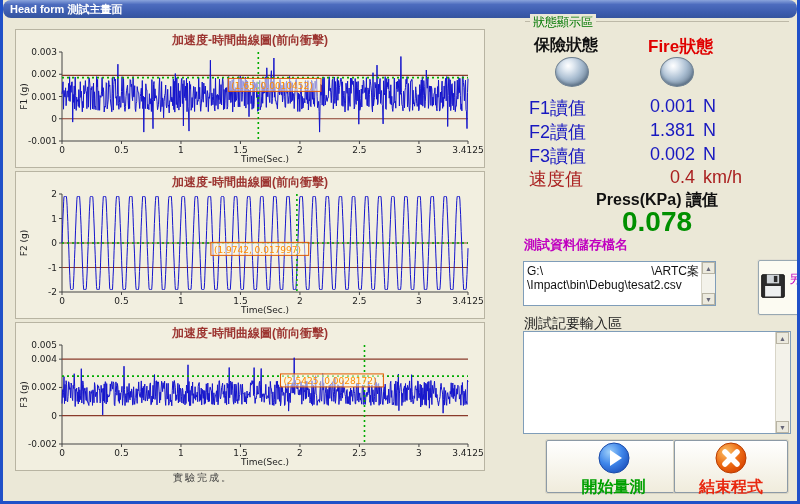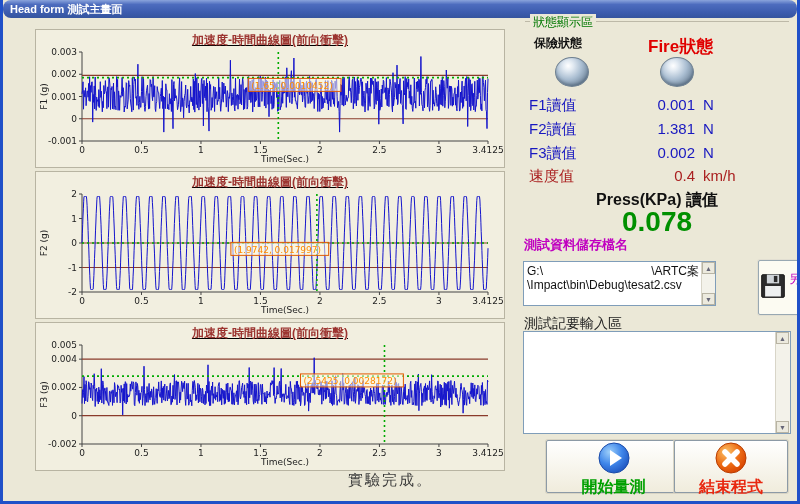--- a/index.html
+++ b/index.html
@@ -8,37 +8,37 @@
     position:relative;width:800px;height:504px;overflow:hidden;
     background:#ebe8d7;border:3px solid #2050c8;border-top:none;
     font-family:"Liberation Sans","DejaVu Sans",sans-serif;
   }
   .titlebar{
     position:absolute;left:0;top:0;right:0;height:18px;
     background:linear-gradient(180deg,#8aa4dc 0%,#4d6cbe 25%,#3c5cae 70%,#35549e 100%);
     color:#fff;font-size:11px;font-weight:bold;
     display:flex;align-items:center;padding-left:7px;border-radius:8px;
   }
-  .chart-panel{position:absolute;left:32px;width:470px;background:#f2efe0;border:1px solid #b8b4a2;text-decoration:underline;}
+  .chart-panel{position:absolute;left:12px;width:470px;background:#f2efe0;border:1px solid #b8b4a2;}
   .p1{top:29px;height:139px}.p2{top:171px;height:148px}.p3{top:322px;height:149px}
   .chart-title{height:16px;padding-top:2px;text-align:center;font-size:12px;font-weight:bold;color:#9c3430;}
   .chart-plot{width:468px;}
   .p1 .chart-plot{height:119px}.p2 .chart-plot{height:128px}.p3 .chart-plot{height:129px}
   svg text{font-size:9px;fill:#222;font-family:"DejaVu Sans",sans-serif;}
-  .status-text{position:absolute;left:170px;top:471px;width:260px;text-align:right;
-    font-size:15px;color:#3c3c3c;letter-spacing:2px;}
+  .status-text{position:absolute;left:170px;top:471px;width:260px;text-align:left;
+    font-size:10px;color:#3c3c3c;letter-spacing:2px;}
   .group-line{position:absolute;left:522px;top:21px;width:264px;height:1px;background:#bdb9a8;}
   .group-label{position:absolute;left:527px;top:14px;font-size:12px;color:#007800;background:#ebe8d7;padding:0 3px;}
-  .safe-label{position:absolute;left:531px;top:35px;font-size:12px;font-weight:bold;color:#101010;}
+  .safe-label{position:absolute;left:531px;top:35px;font-size:16px;font-weight:bold;color:#101010;}
   .fire-label{position:absolute;left:645px;top:35px;font-size:17px;font-weight:bold;color:#e00000;}
   .led{position:absolute;width:34px;height:30px;border-radius:50%;
     background:radial-gradient(circle at 38% 28%, #ffffff 0%, #e2eaf2 18%, #a9bdd1 48%, #6f8499 80%, #8fa0b0 100%);
     border:1px solid #6d7f90;box-shadow:inset 0 -2px 3px rgba(40,60,80,.35);}
   .led1{left:552px;top:57px}.led2{left:657px;top:57px}
-  .reading-row{position:absolute;left:526px;width:196px;display:flex;font-size:15px;justify-content:center;}
+  .reading-row{position:absolute;left:526px;width:196px;display:flex;font-size:18px;justify-content:center;}
   .r0{top:96px}.r1{top:120px}.r2{top:144px}.r3{top:167px}
   .blue-row{color:#1818c0}.red-row{color:#aa2020}
   .rvalue{margin-left:auto;}
   .runit{width:30px;text-align:left;padding-left:8px;}
   .press-label{position:absolute;left:520px;top:190px;width:268px;text-align:center;
     font-size:16px;font-weight:bold;color:#111;}
   .press-value{position:absolute;left:520px;top:206px;width:268px;text-align:center;
     font-size:28px;font-weight:bold;color:#009000;}
   .file-label{position:absolute;left:521px;top:236px;font-size:13px;font-weight:bold;color:#c000c0;}
   .path-box{position:absolute;left:520px;top:261px;width:193px;height:45px;background:#fff;

